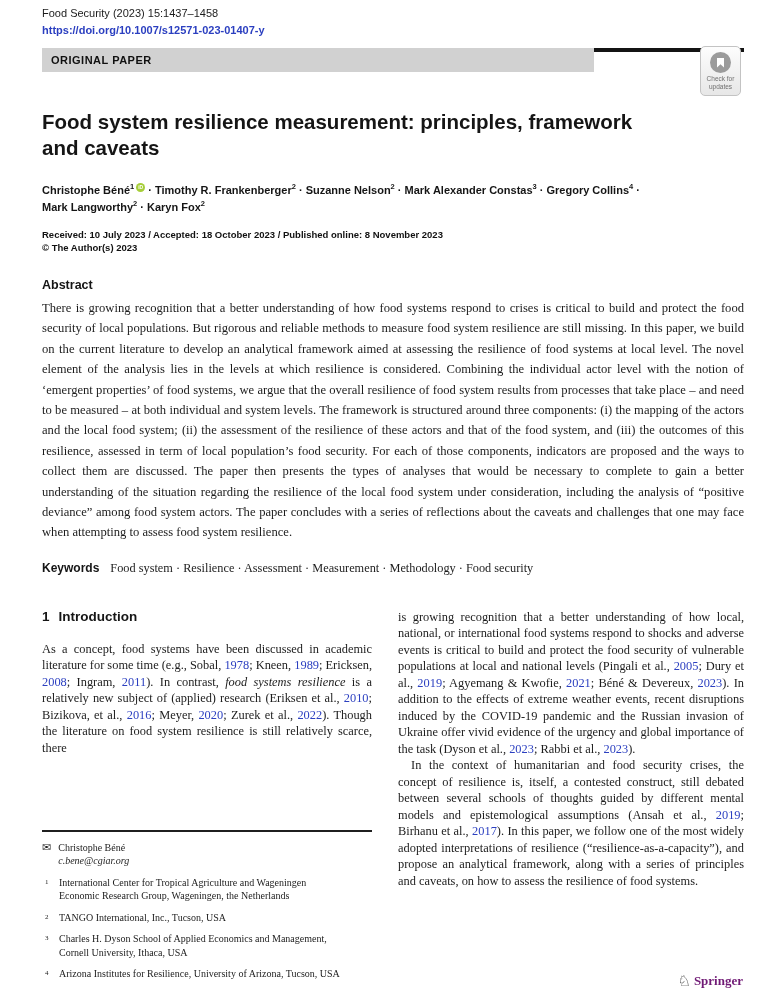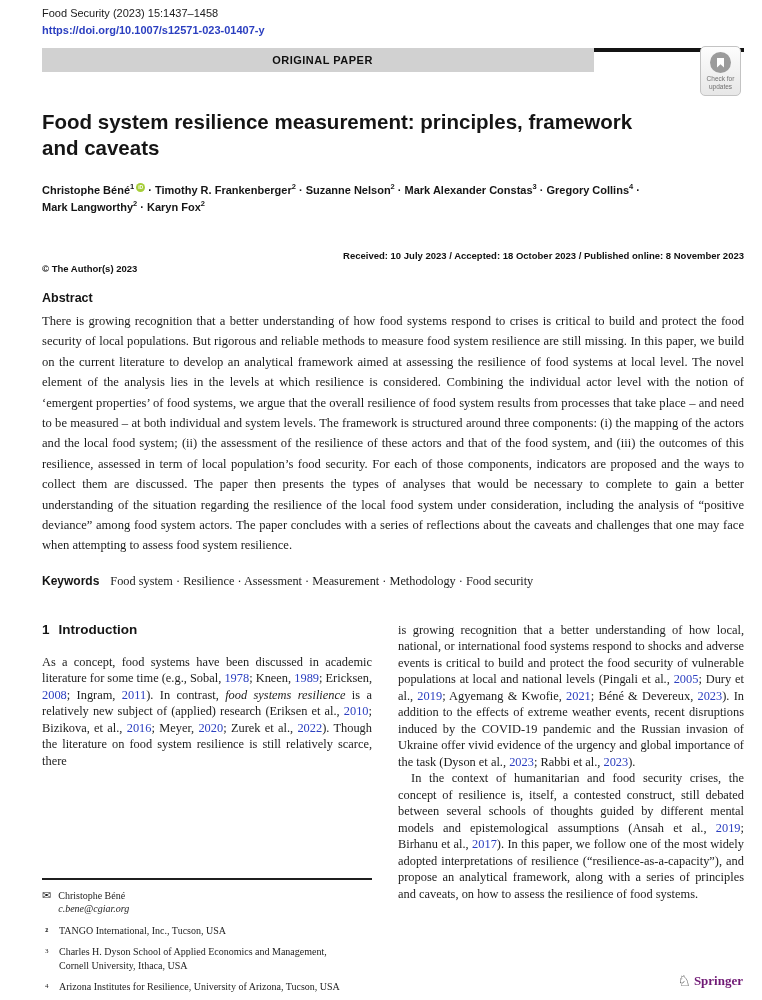--- a/index.html
+++ b/index.html
@@ -16,46 +16,46 @@
     -webkit-font-smoothing:antialiased;
   }
   .page{padding:7px 18px 0 42px;width:762px;}
 
   
   .j-line{font-family:"Liberation Sans",sans-serif;font-weight:normal;font-size:11px;line-height:13px;}
   .doi-link{font-family:"Liberation Sans",sans-serif;font-weight:bold;font-size:11px;line-height:14px;color:var(--link);text-decoration:none;display:inline-block;text-align:center;}
 
   .banner-row{margin-top:10px;display:flex;align-items:flex-start;width:702px;}
   .banner{background:var(--banner);width:552px;padding:6px 0 6px 9px;
-    font-family:"Liberation Sans",sans-serif;font-weight:bold;font-size:11px;letter-spacing:.5px;color:#101010;text-align:center;}
+    font-family:"Liberation Sans",sans-serif;font-weight:bold;font-size:11px;letter-spacing:.5px;color:#101010;}
   .banner-line{flex:1;height:4px;background:#141414;margin-top:0;}
 
   
   .cfu{position:absolute;top:46px;right:21px;width:41px;height:50px;border:1px solid #c3c3c3;border-radius:5px;
     background:linear-gradient(#fdfdfd,#e7e7e7);display:flex;flex-direction:column;align-items:center;justify-content:center;gap:2px;cursor:pointer;}
   .cfu-circle{width:21px;height:21px;border-radius:50%;background:#9b9b9b;display:flex;align-items:center;justify-content:center;}
   .cfu-mark{width:7px;height:10px;background:#fff;clip-path:polygon(0 0,100% 0,100% 100%,50% 68%,0 100%);}
   .cfu-text{font-family:"Liberation Sans",sans-serif;font-size:6.5px;line-height:7.5px;color:#6f6f6f;text-align:center;}
 
   
   .title{margin-top:37px;max-width:622px;font-family:"Liberation Sans",sans-serif;font-weight:bold;
     font-size:20.5px;line-height:26px;color:#151515;}
   .authors{margin-top:21px;max-width:702px;font-family:"Liberation Sans",sans-serif;font-weight:bold;
     font-size:11px;line-height:17px;color:#151515;}
   .author{white-space:nowrap;}
   .author sup{font-size:7.5px;vertical-align:super;line-height:0;}
   .author:not(:last-child)::after{content:" \00B7  ";font-weight:bold;}
   .orcid{display:inline-block;width:9px;height:9px;border-radius:50%;background:var(--orcid);
     color:#fff;font-family:"Liberation Sans",sans-serif;font-size:5px;line-height:9px;text-align:center;
     vertical-align:super;margin-left:2px;cursor:pointer;}
-  .meta{margin-top:33px;font-family:"Liberation Sans",sans-serif;font-weight:bold;font-size:9.5px;line-height:13px;color:#111;text-align:right;}
+  .meta{margin-top:12px;font-family:"Liberation Sans",sans-serif;font-weight:bold;font-size:9.5px;line-height:13px;color:#111;}
   .meta-copy{font-family:"Liberation Sans",sans-serif;font-weight:bold;font-size:9.5px;line-height:13px;color:#111;}
 
   
-  .abs-head{margin-top:16px;font-family:"Liberation Sans",sans-serif;font-weight:bold;font-size:12.5px;color:#151515;}
+  .abs-head{margin-top:24px;font-family:"Liberation Sans",sans-serif;font-weight:bold;font-size:12.5px;color:#151515;}
   .abs-text{margin-top:6px;width:702px;font-size:12.6px;line-height:20.4px;text-align:justify;}
 
   
   .kw-row{margin-top:17px;width:702px;font-size:12.3px;line-height:16px;}
   .kw-label{font-family:"Liberation Sans",sans-serif;font-weight:bold;font-size:12px;margin-right:11px;color:#151515;text-align:center;}
   .kw:not(:last-child)::after{content:" \00B7  ";}
 
   
   .columns{margin-top:33px;display:flex;gap:26px;width:702px;height:372px;}
   .col-left{width:330px;display:flex;flex-direction:column;}
@@ -143,21 +143,21 @@
 
       <div class="fn-block">
         <div class="fn-rule"></div>
         <div class="corr">
           <span class="env">✉</span>
           <span>
             <span>Christophe Béné</span><br>
             <a class="corr-email">c.bene@cgiar.org</a>
           </span>
         </div>
-        <div class="affil"><sup>1</sup></div>
+        <div class="affil"><sup>1</sup><span>International Center for Tropical Agriculture and Wageningen Economic Research Group, Wageningen, the Netherlands</span></div>
         <div class="affil"><sup>2</sup><span>TANGO International, Inc., Tucson, USA</span></div>
         <div class="affil"><sup>3</sup><span>Charles H. Dyson School of Applied Economics and Management, Cornell University, Ithaca, USA</span></div>
         <div class="affil"><sup>4</sup><span>Arizona Institutes for Resilience, University of Arizona, Tucson, USA</span></div>
       </div>
     </div>
 
     <div class="col-right">
       <p class="body-p"><span>is growing recognition that a better understanding of how local, national, or international food systems respond to shocks and adverse events is critical to build and protect the food security of vulnerable populations at local and national levels (Pingali et al., </span><span class="link">2005</span><span>; Dury et al., </span><span class="link">2019</span><span>; Agyemang &amp; Kwofie, </span><span class="link">2021</span><span>; Béné &amp; Devereux, </span><span class="link">2023</span><span>). In addition to the effects of extreme weather events, recent disruptions induced by the COVID-19 pandemic and the Russian invasion of Ukraine offer vivid evidence of the urgency and global importance of the task (Dyson et al., </span><span class="link">2023</span><span>; Rabbi et al., </span><span class="link">2023</span><span>).</span></p>
       <p class="body-p"><span>In the context of humanitarian and food security crises, the concept of resilience is, itself, a contested construct, still debated between several schools of thoughts guided by different mental models and epistemological assumptions (Ansah et al., </span><span class="link">2019</span><span>; Birhanu et al., </span><span class="link">2017</span><span>). In this paper, we follow one of the most widely adopted interpretations of resilience (“resilience-as-a-capacity”), and propose an analytical framework, along with a series of principles and caveats, on how to assess the resilience of food systems.</span></p>
     </div>

